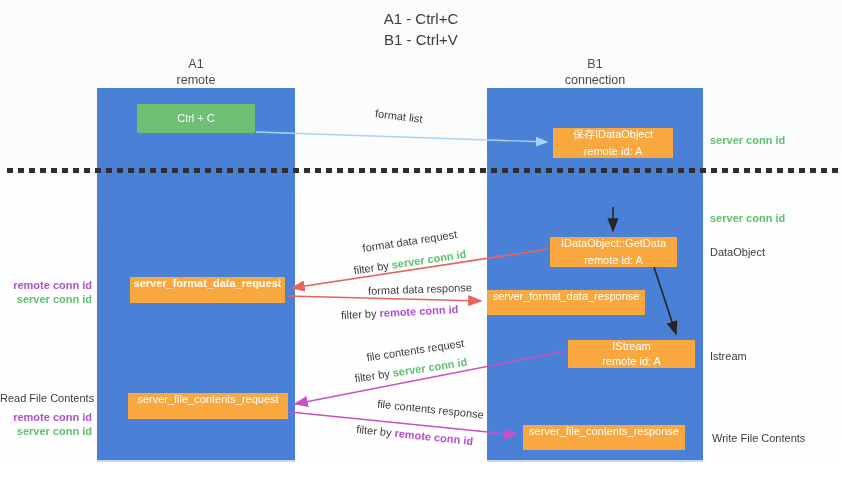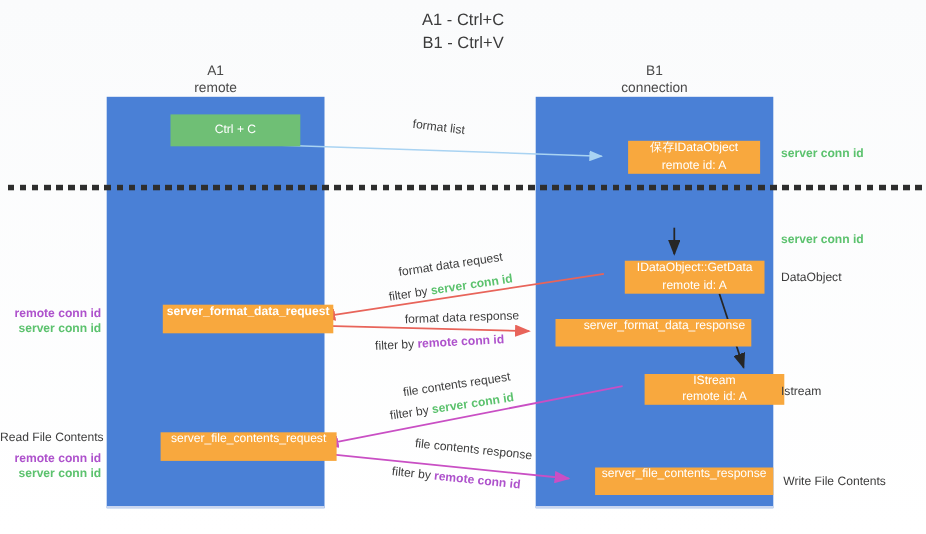--- a/index.html
+++ b/index.html
@@ -23,21 +23,20 @@
   }
   .dotted{
     position:absolute; left:7px; right:2px; top:168px; height:5px;
     background:repeating-linear-gradient(90deg, #2e2e2e 0 6px, transparent 6px 11px);
   }
   .node{
     position:absolute; display:flex; flex-direction:column;
     align-items:center; justify-content:center;
     color:#fff; font-size:11px; line-height:13px; text-align:center;
     white-space:nowrap;
-    margin-left:18px;
   }
   .green{ background:var(--box-green); }
   .orange{ background:var(--box-orange);justify-content:space-between; }
   .edge-label{
     position:absolute; font-size:11px; color:#3d3d3d; white-space:nowrap;
   }
   .side-label{
     position:absolute; font-size:11px; color:#3d3d3d; white-space:nowrap;
   }
   .left-block{ left:0; width:92px; text-align:right; }
@@ -113,21 +112,21 @@
 
   <div class="node orange" style="left:550px; top:237px; width:127px; height:30px;">
     <div>IDataObject::GetData</div>
     <div>remote id: A</div>
   </div>
 
   <div class="node orange" style="left:130px; top:277px; width:155px; height:26px;font-weight:bold;">
     <div>server_format_data_request</div>
   </div>
 
-  <div class="node orange" style="left:487px; top:290px; width:158px; height:25px;padding-left:20px;">
+  <div class="node orange" style="left:487px; top:290px; width:158px; height:25px;">
     <div>server_format_data_response</div>
   </div>
 
   <div class="node orange" style="left:568px; top:340px; width:127px; height:28px;">
     <div>IStream</div>
     <div>remote id: A</div>
   </div>
 
   <div class="node orange" style="left:128px; top:393px; width:160px; height:26px;">
     <div>server_file_contents_request</div>

